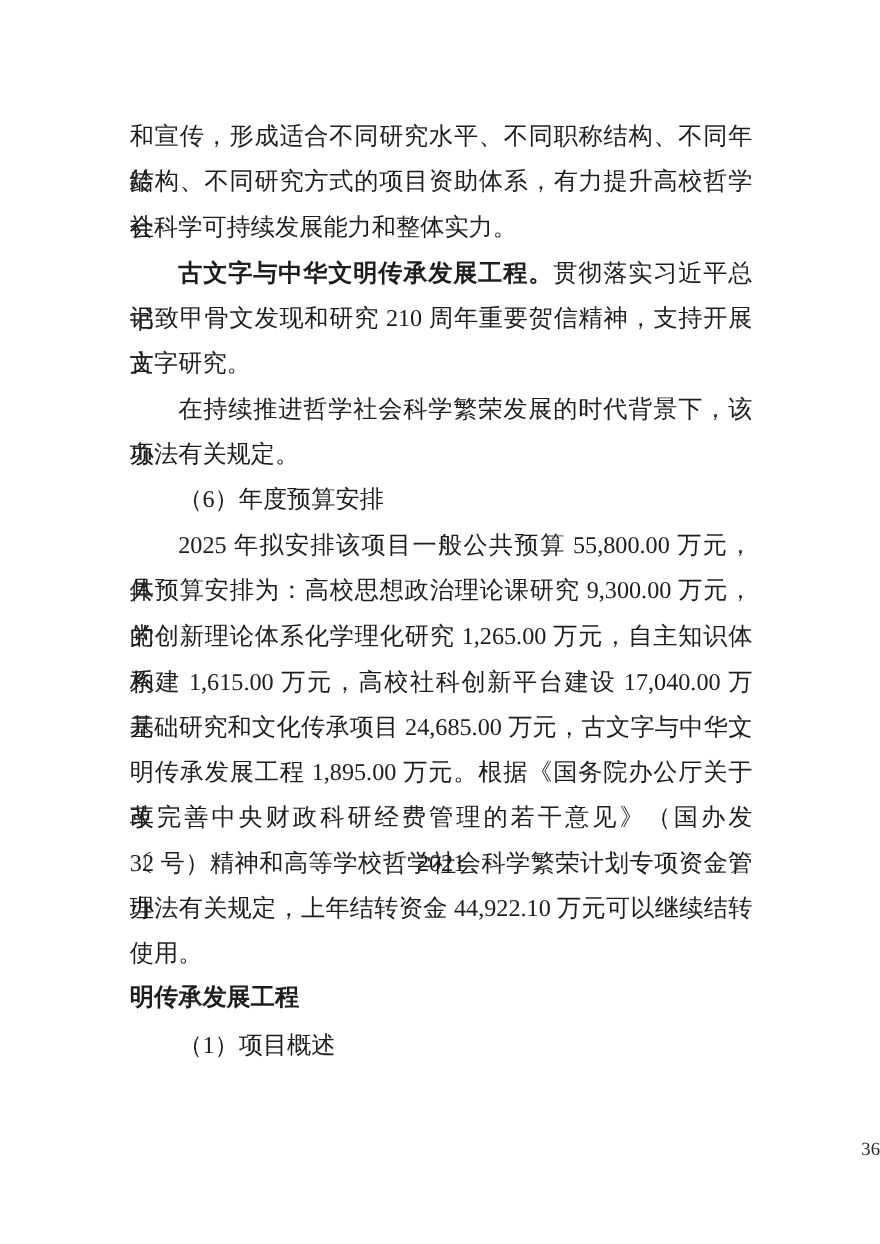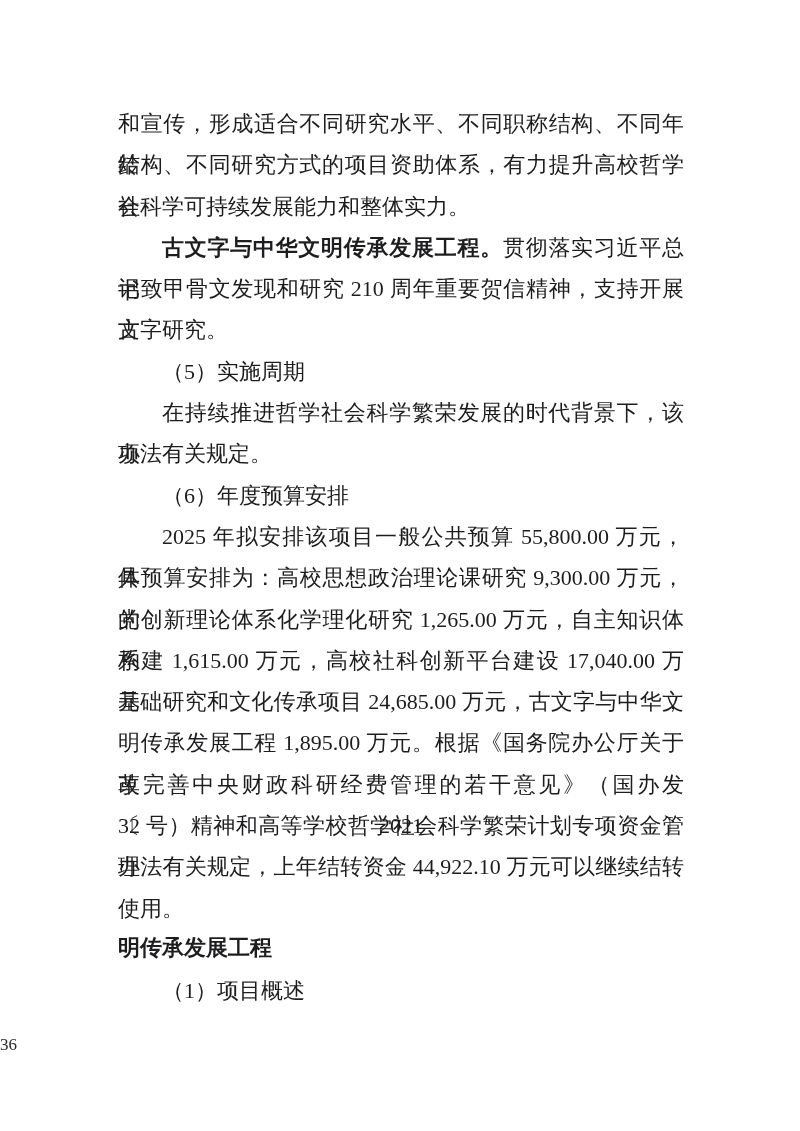--- a/index.html
+++ b/index.html
@@ -26,41 +26,40 @@
   .fill{
     text-align:justify;
     text-align-last:justify;
   }
   .ind{ text-indent:44px; }
   .b{ font-weight:bold;font-family:Liberation Mono, monospace; }
   .pageno{
     position:absolute;
     top:1034px;left:0;
     width:100%;
-    text-align:left;
+    text-align:right;
     font-size:17px;
     line-height:22px;
     color:#2a2a2e;
   }
 </style>
 </head>
 <body>
 
 <div class="page">
   <div class="textblock">
 
     <div class="line fill">和宣传，形成适合不同研究水平、不同职称结构、不同年龄</div>
     <div class="line fill">结构、不同研究方式的项目资助体系，有力提升高校哲学社</div>
     <div class="line">会科学可持续发展能力和整体实力。</div>
 
     <div class="line fill ind"><span class="b">古文字与中华文明传承发展工程。</span><span>贯彻落实习近平总书</span></div>
     <div class="line fill">记致甲骨文发现和研究 210 周年重要贺信精神，支持开展古</div>
     <div class="line">文字研究。</div>
 
-    <div class="line ind">（5）实施周期</div>
     <div class="line fill ind">在持续推进哲学社会科学繁荣发展的时代背景下，该项</div>
     <div class="line">办法有关规定。</div>
 
     <div class="line ind">（6）年度预算安排</div>
     <div class="line fill ind">2025 年拟安排该项目一般公共预算 55,800.00 万元，具</div>
     <div class="line fill">体预算安排为：高校思想政治理论课研究 9,300.00 万元，党</div>
     <div class="line fill">的创新理论体系化学理化研究 1,265.00 万元，自主知识体系</div>
     <div class="line fill">构建 1,615.00 万元，高校社科创新平台建设 17,040.00 万元，</div>
     <div class="line fill">基础研究和文化传承项目 24,685.00 万元，古文字与中华文</div>
     <div class="line fill">明传承发展工程 1,895.00 万元。根据《国务院办公厅关于改</div>

